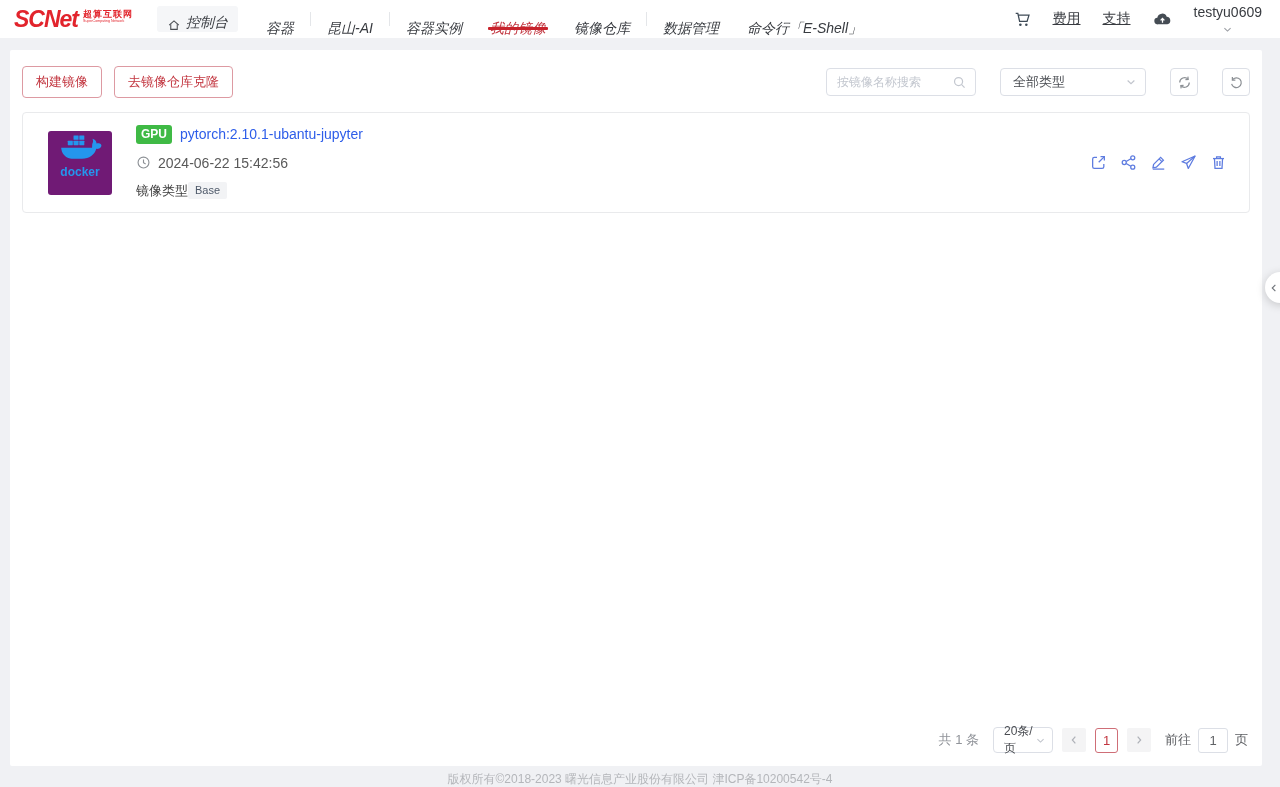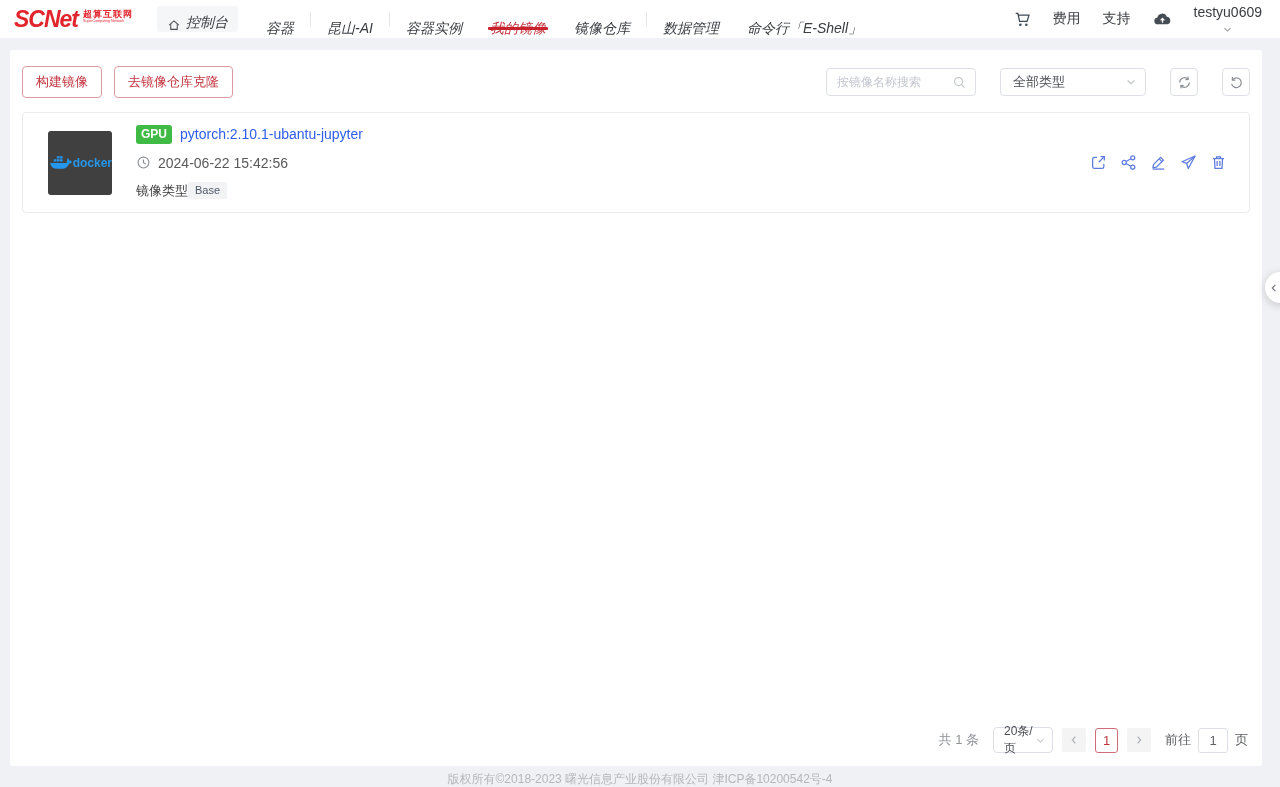--- a/index.html
+++ b/index.html
@@ -34,21 +34,21 @@
     background:#f5f6f8; border-radius:3px; height:26px; align-self:center;
     padding:0 10px; margin-left:0; gap:5px;
   }
   .nav-item.active { color:#c2353f; }
   .nav-item.active::after {
     content:""; position:absolute; left:-2px; right:-2px; top:27px; height:3px;
     background:#c8232c; border-radius:1px;
   }
   .nav-divider { width:1px; height:14px; background:#e4e6e9; margin:0 2px; }
   .header-right { margin-left:auto; display:flex; align-items:center; gap:22px; }
-  .header-link { font-size:14px; color:#383b40; cursor:pointer; white-space:nowrap; }
+  .header-link { font-size:14px; color:#383b40; cursor:pointer; white-space:nowrap;text-decoration:underline; }
   .user-menu { display:flex; align-items:center; gap:4px; cursor:pointer; font-size:14px; color:#383b40;flex-direction:column; }
 
   
   .panel {
     position:absolute; left:10px; right:18px; top:50px; bottom:21px;
     background:#fff; border-radius:2px;
   }
   .toolbar {
     display:flex; align-items:center; padding:16px 12px 0 12px;
   }
@@ -78,22 +78,22 @@
     background:#fff; display:flex; align-items:center; justify-content:center;
     cursor:pointer;
   }
 
   
   .card {
     margin:14px 12px 0 12px; border:1px solid #e9eaec; border-radius:4px;
     height:101px; display:flex; align-items:center; padding:0 22px 0 25px;
   }
   .docker-box {
-    width:64px; height:64px; background:#404040; border-radius:3px;
-    display:flex; flex-direction:row; align-items:center; justify-content:center;
+    width:64px; height:64px; background:#701a75; border-radius:3px;
+    display:flex; flex-direction:column; align-items:center; 
     flex:none;
   }
   .docker-word { font-size:12px; font-weight:bold; color:#2496ed; line-height:1; margin-top:1px; }
   .card-info { margin-left:24px; display:flex; flex-direction:column; gap:11px; }
   .row1 { display:flex; align-items:center; }
   .badge-gpu {
     background:#3fba45; color:#fff; font-size:12px; font-weight:bold;
     padding:2px 5px; border-radius:3px; margin-right:8px; line-height:1.2;
   }
   .img-name { color:#2d5de9; font-size:14px; text-decoration:none; cursor:pointer; }

